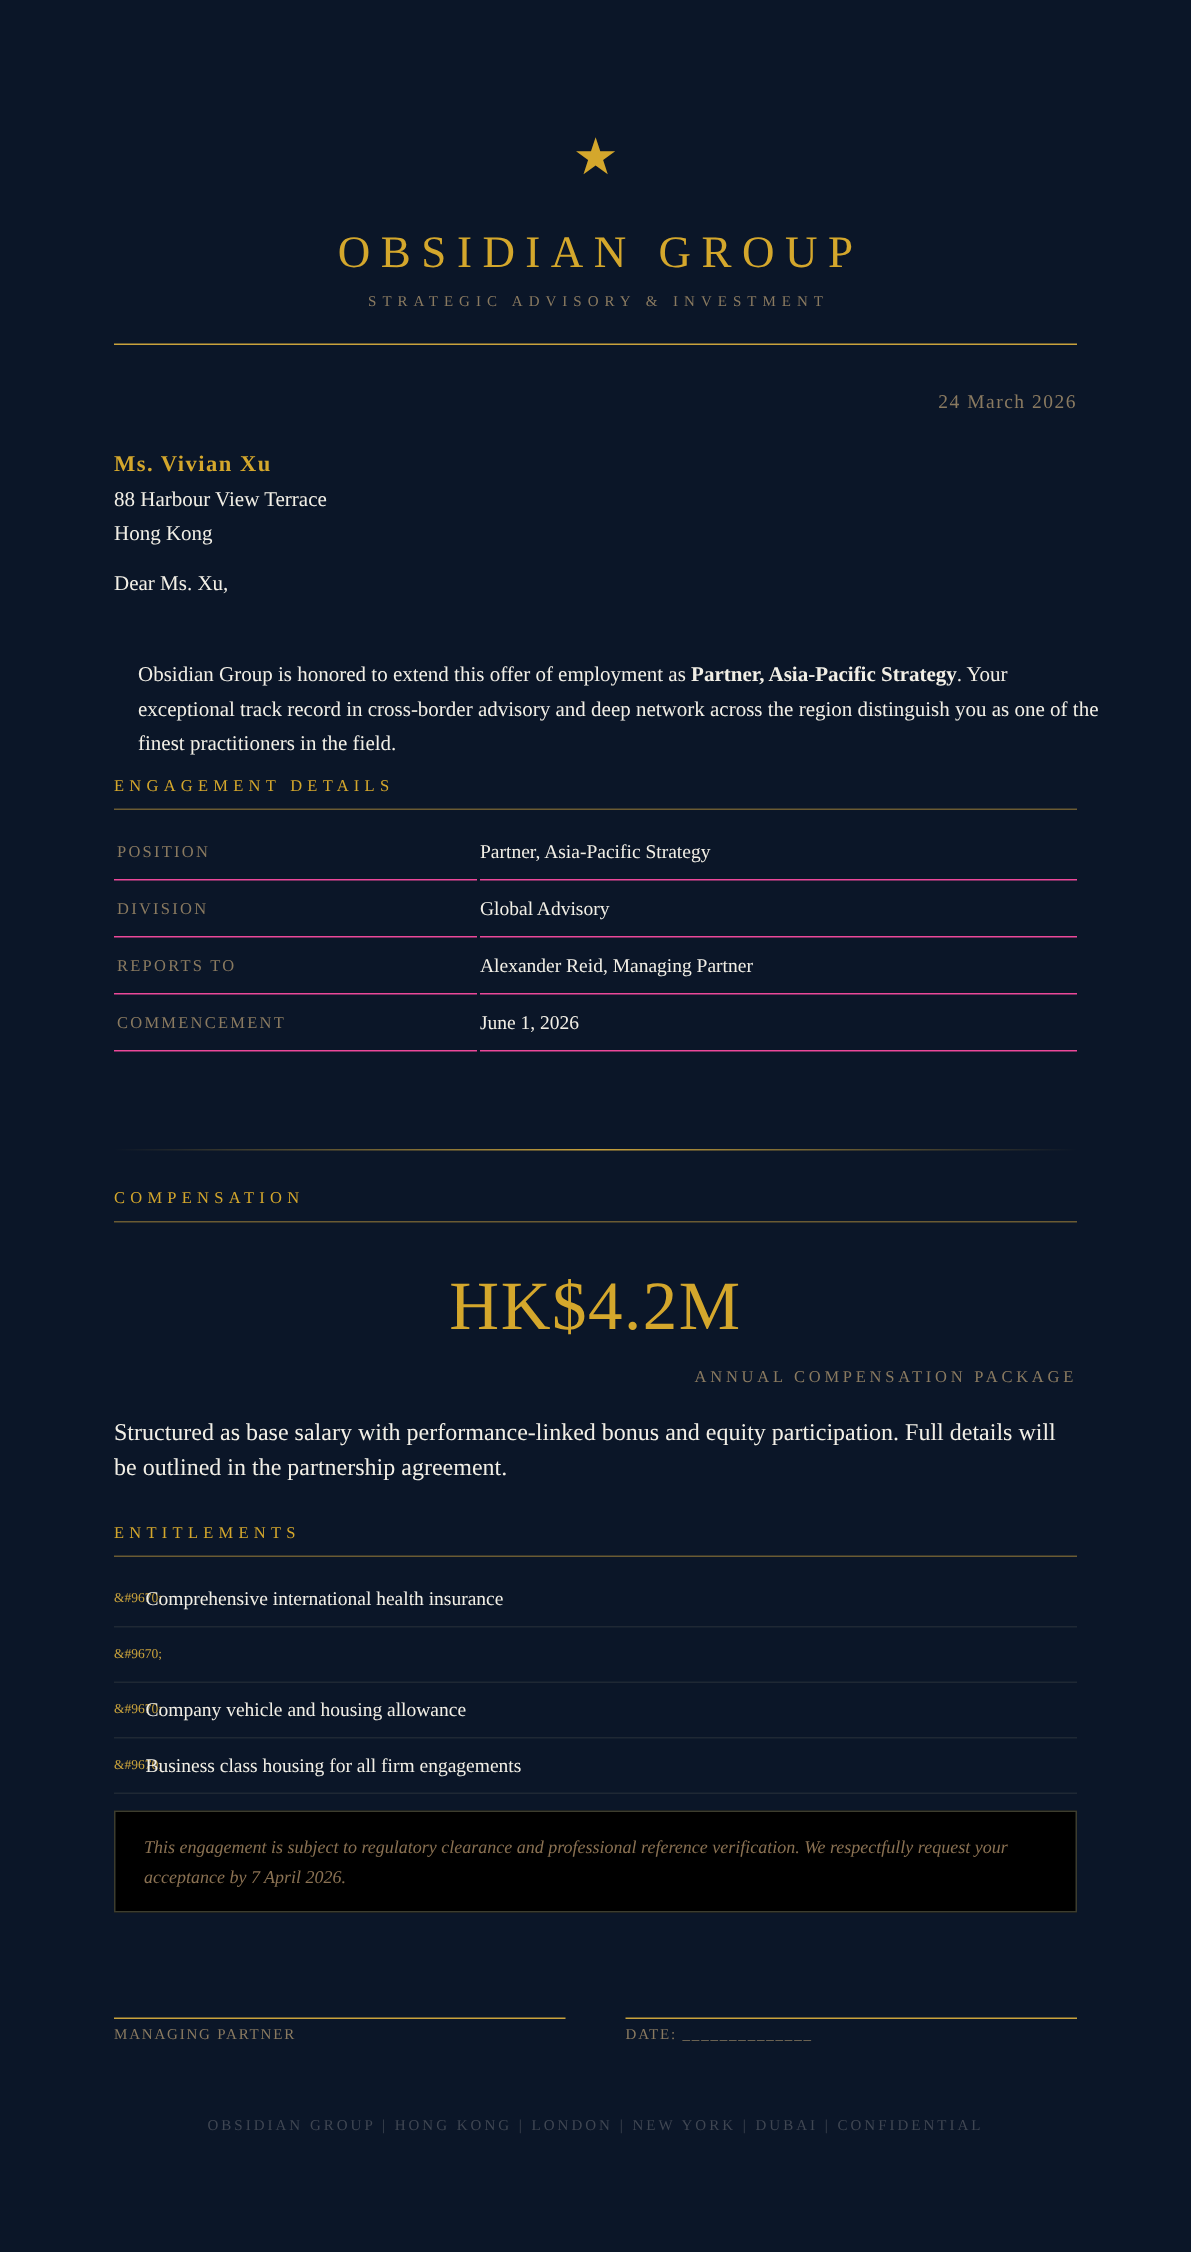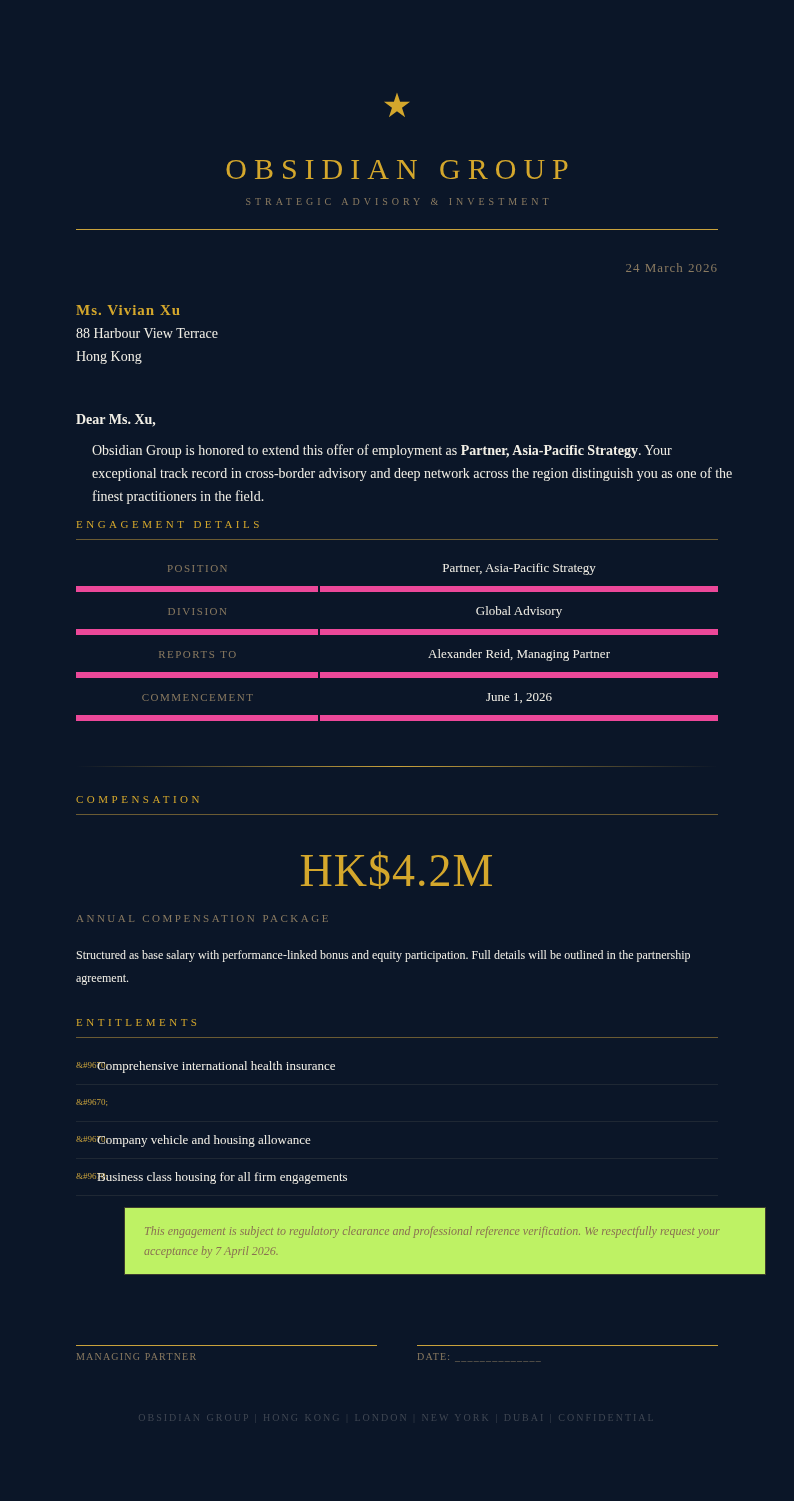--- a/index.html
+++ b/index.html
@@ -9,38 +9,38 @@
     position:relative; overflow:hidden;
   }
   .page { position:absolute; left:76px; top:0; width:642px; }
   .star { position:absolute; left:0; width:642px; top:86px; text-align:center; font-size:34px; color:#d4a72c; line-height:40px; }
   .brand { position:absolute; left:0; width:642px; top:150px; text-align:center; font-size:30px; letter-spacing:7px; color:#d4a72c; line-height:38px; padding-left:7px; box-sizing:border-box; }
   .tagline { position:absolute; left:0; width:642px; top:195px; text-align:center; font-size:10px; letter-spacing:4px; color:#8a7a60; line-height:14px; padding-left:4px; box-sizing:border-box; }
   .hr-gold { position:absolute; left:0; width:642px; top:229px; height:1px; background:#c9a23c; }
   .date { position:absolute; right:0; top:259px; font-size:13px; letter-spacing:1px; color:#8a7a60; line-height:18px; }
   .recipient { position:absolute; left:0; top:299px; line-height:23px; font-size:14px; }
   .rname { font-weight:bold; color:#d4a72c; font-size:15px; letter-spacing:1px; }
-  .salutation { position:absolute; left:0; top:410px; font-size:14px; line-height:20px;font-weight:bold; }
+  .salutation { position:absolute; left:0; top:380px; font-size:14px; line-height:20px; }
   .intro { position:absolute; left:0; top:423px; width:642px; font-size:14px; line-height:23px; }
   .intro b { font-weight:bold; }
   .section-title { position:absolute; left:0; font-size:11px; letter-spacing:3.5px; color:#d4a72c; line-height:14px; }
   .section-rule { position:absolute; left:0; width:642px; height:1px; background:#6b5b33; }
   table.details { position:absolute; left:0; top:549px; width:642px; border-collapse:separate; border-spacing:2px 0; margin-left:-2px; width:646px; }
-  table.details td { height:37px; border-bottom:6px solid #ec4899; vertical-align:middle; padding:0;text-align:center; }
+  table.details td { height:37px; border-bottom:1px solid #ec4899; vertical-align:middle; padding:0; }
   table.details td.k { width:240px; font-size:11px; letter-spacing:1.5px; color:#8a7a60; padding-left:2px; }
   table.details td.v { font-size:13px; color:#f2efe6; padding-top:0; }
   .grad-rule { position:absolute; left:0; top:766px; width:642px; height:1px; background:linear-gradient(90deg, rgba(201,162,60,0) 0%, #c9a23c 50%, rgba(201,162,60,0) 100%); }
   .amount { position:absolute; left:0; width:642px; top:843px; text-align:center; font-size:46px; color:#d4a72c; line-height:56px; letter-spacing:1px; }
-  .amount-label { position:absolute; left:0; width:642px; top:911px; text-align:left; font-size:11px; letter-spacing:2.5px; color:#8a7a60; line-height:14px; }
-  .comp-text { position:absolute; left:0; top:944px; width:642px; font-size:12px; line-height:23px; }
+  .amount-label { position:absolute; left:0; width:642px; top:911px; text-align:right; font-size:11px; letter-spacing:2.5px; color:#8a7a60; line-height:14px; }
+  .comp-text { position:absolute; left:0; top:944px; width:642px; font-size:16px; line-height:23px; }
   ul.ent { position:absolute; left:0; top:1048px; width:642px; margin:0; padding:0; list-style:none; }
   ul.ent li { position:relative; height:36px; border-bottom:1px solid #1f2834; font-size:13px; line-height:36px; }
   ul.ent li .bullet { position:absolute; left:0; top:-6px; font-size:9px; color:#c9a23c; line-height:14px; top:10px; }
   ul.ent li .txt { position:absolute; left:21px; top:0; }
-  .note { position:absolute; left:0; top:1207px; width:642px; height:68px; box-sizing:border-box; border:1px solid #3d3d2e; background:#bef264; padding:13px 19px; font-style:italic; font-size:12px; line-height:20px; color:#8a7152;margin-left:48px; }
+  .note { position:absolute; left:0; top:1207px; width:642px; height:68px; box-sizing:border-box; border:1px solid #3d3d2e; background:#000000; padding:13px 19px; font-style:italic; font-size:12px; line-height:20px; color:#8a7152; }
   .sig { position:absolute; top:1345px; width:301px; }
   .sig .line { height:1px; background:#c9a23c; }
   .sig .name { margin-top:8px; font-weight:bold; color:#d4a72c; font-size:13px; letter-spacing:1px; line-height:16px; }
   .sig .role { margin-top:4px; font-size:10px; letter-spacing:1.2px; color:#8a7a60; line-height:14px; }
   .footer { position:absolute; left:0; width:642px; top:1411px; text-align:center; font-size:10px; letter-spacing:2px; color:#3f4652; line-height:14px; }
 </style>
 </head>
 <body>
 
 <div class="page">

